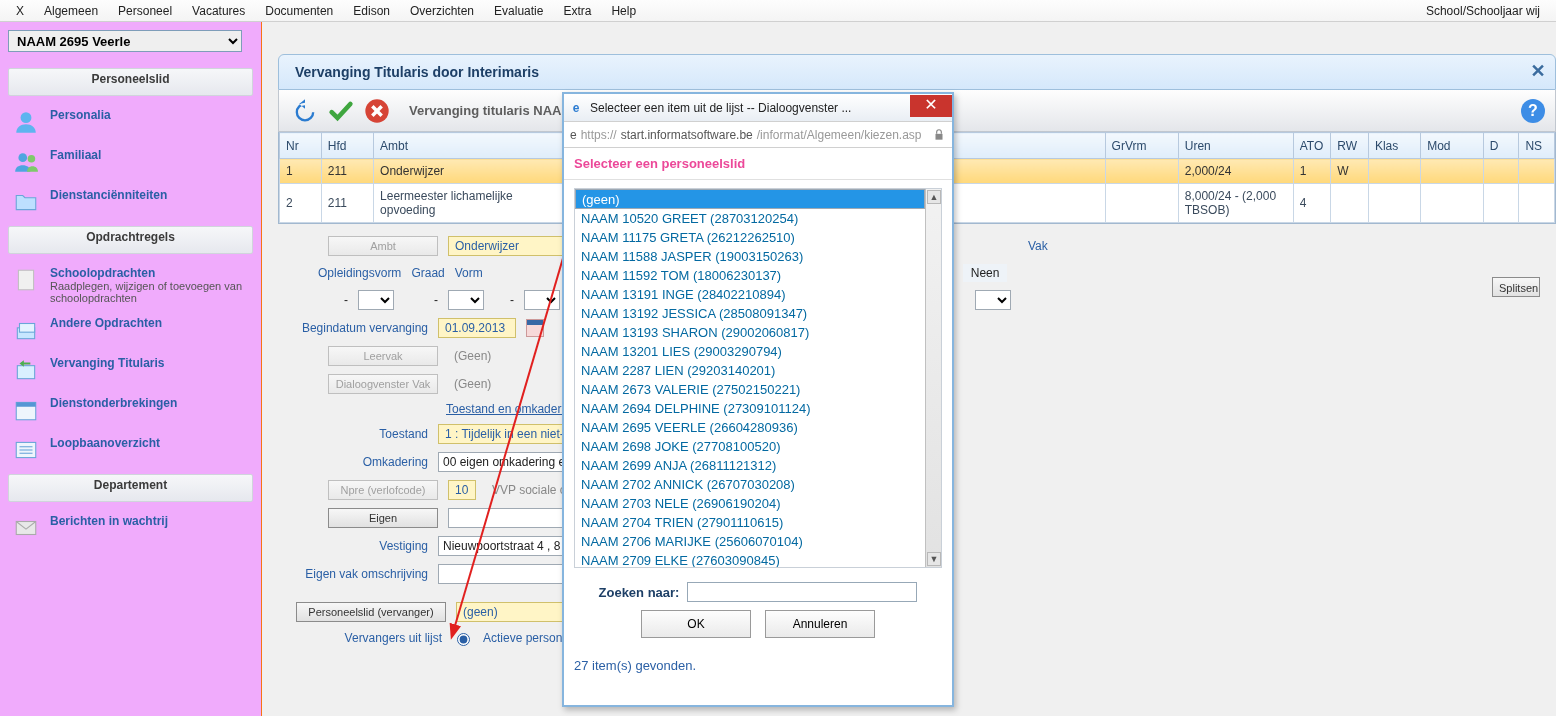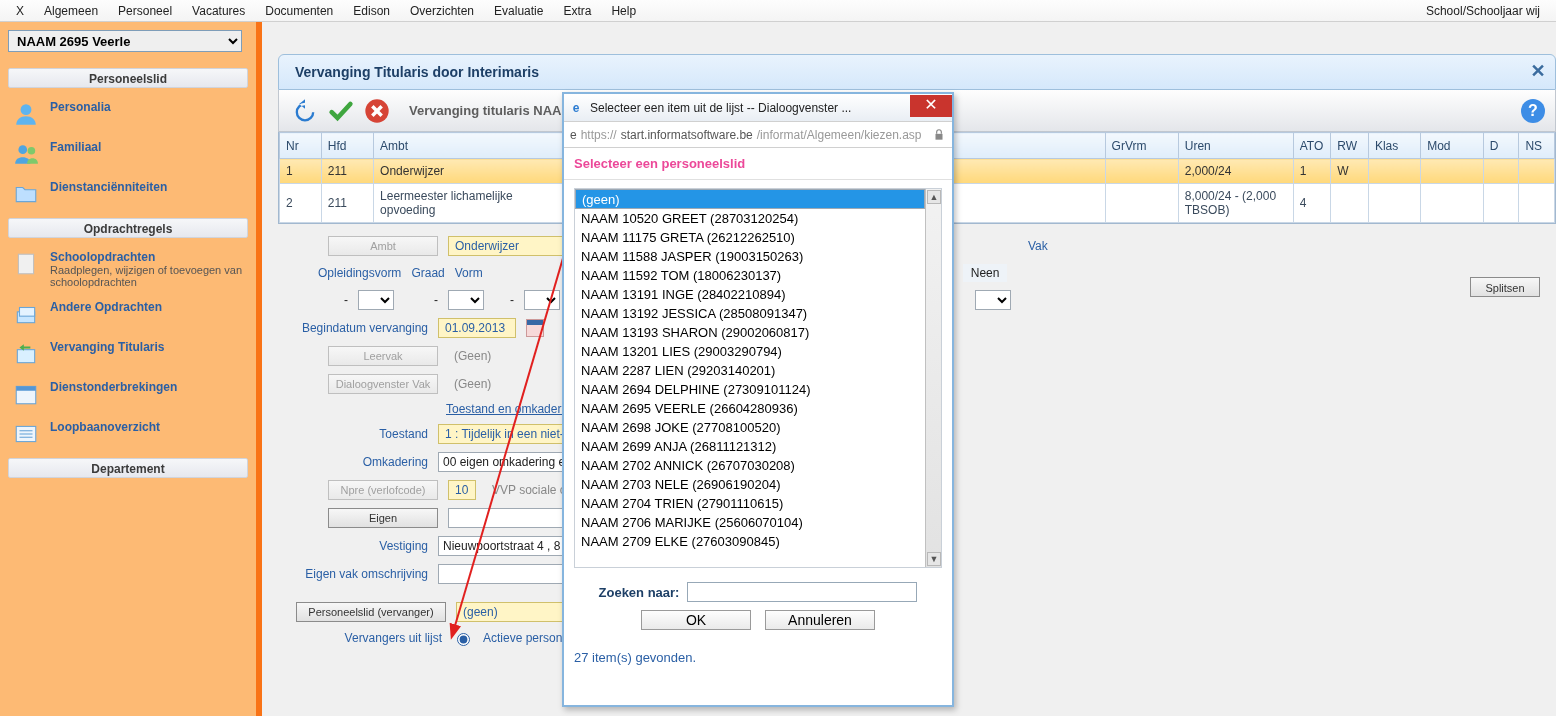--- a/index.html
+++ b/index.html
@@ -6,26 +6,26 @@
   html, body { margin:0; padding:0; font-family: "Segoe UI", Tahoma, Arial, sans-serif; font-size:12px; color:#222; background:#fff; }
   body { width:1556px; height:716px; overflow:hidden; position:relative;}
 
   
   .menubar { display:flex; align-items:center; height:22px; padding:0 6px; background:linear-gradient(#fdfdfd,#f4f4f4); border-bottom:1px solid #d0d0d0; font-size:12px;}
   .menubar .mi { padding:3px 10px; cursor:default;}
   .menubar .right { margin-left:auto; padding-right:10px;}
 
   
   .layout { display:flex; height:calc(100% - 22px); }
-  .sidebar { width:262px; flex:0 0 262px; background:#fdba74; border-right:6px solid #f97316; padding:8px 8px 0 8px;}
+  .sidebar { width:262px; flex:0 0 262px; background:#f0abfc; border-right:1px solid #f97316; padding:8px 8px 0 8px;}
   .content { flex:1; background:#f0f0f0; padding:32px 0 0 16px; position:relative; overflow:hidden;}
 
   
   .side-select { width:234px; height:22px; border:1px solid #7e9db9; font-size:13px; padding:0 4px; font-weight:bold; margin:0 0 12px 0;}
-  .side-h { background:linear-gradient(#f6f7f9,#e6e8ee); border:1px solid #d0d4dc; height:20px; line-height:20px; text-align:center; font-weight:bold; color:#3b3b3b; margin:4px 0 6px 0; border-radius:2px;}
+  .side-h { background:linear-gradient(#f6f7f9,#e6e8ee); border:1px solid #d0d4dc; height:28px; line-height:20px; text-align:center; font-weight:bold; color:#3b3b3b; margin:4px 0 6px 0; border-radius:2px;}
   .side-item { display:flex; align-items:flex-start; gap:10px; padding:6px 4px; color:#2a5fa5; font-weight:bold; cursor:default;}
   .side-item .sub { display:block; font-weight:normal; color:#555; font-size:11px;}
   .ico { width:28px; height:28px; flex:0 0 28px; display:flex; align-items:center; justify-content:center; font-size:20px; }
   .ico svg { width:26px; height:26px;}
 
   
   .win-title { background:linear-gradient(#e9f3fd,#d5e8fb); border:1px solid #9ebfdc; border-radius:6px 6px 0 0; height:36px; display:flex; align-items:center; padding:0 16px; font-weight:bold; color:#1d3f66; font-size:14px; position:relative;}
   .win-title .close {position:absolute; right:8px; top:8px; width:18px;height:18px;color:#3b6c9e;font-size:18px;line-height:16px;text-align:center;cursor:default;}
   .toolbar { background:linear-gradient(#fefefe,#e4e6ea); border:1px solid #c1c7cf; border-top:0; height:42px; display:flex; align-items:center; padding:0 10px; gap:4px;}
   .toolbar .info { margin-left:12px; color:#5d5d5d; font-weight:bold; font-size:13px;}
@@ -62,30 +62,30 @@
   .dialog { position:absolute; left:613px; top:100px; width:392px; height:615px; background:#fff; border:2px solid #86b5de; box-shadow:2px 3px 6px rgba(0,0,0,0.25); font-size:13px;}
   .dlg-titlebar { height:28px; background:linear-gradient(#fff,#e9eef4); display:flex; align-items:center; padding:0 0 0 4px; font-size:12px; border-bottom:1px solid #d0d0d0;}
   .dlg-titlebar .ieicon {width:16px;height:16px;display:inline-flex;align-items:center;justify-content:center;margin-right:6px;color:#2c7cd1;font-weight:bold;}
   .dlg-close { margin-left:auto; width:42px; height:22px; background:#c9342d; color:#fff; font-size:16px; text-align:center; line-height:20px; margin-top:-4px;}
   .dlg-url { display:flex; align-items:center; height:26px; padding:0 6px; border-bottom:1px solid #d0d0d0; font-size:12px; color:#555; gap:4px;}
   .dlg-url .lock{width:14px;height:14px;color:#555;}
   .dlg-url .dim{color:#999;}
   .dlg-h { padding:8px 10px; font-weight:bold; color:#ec4899; border-bottom:1px solid #e0e0e0;}
   .listbox { margin:8px 10px 0 10px; height:380px; display:flex; border:1px solid #c9d0d8;}
   .listitems { flex:1; overflow:hidden; background:#fff;}
-  .listitems .li { padding:2px 6px; white-space:nowrap; color:#000000; font-size:13px; cursor:default;}
+  .listitems .li { padding:2px 6px; white-space:nowrap; color:#0369a1; font-size:13px; cursor:default;}
   .listitems .li.sel { background:#2495e6; color:#fff;}
   .fake-scroll { width:16px; background:linear-gradient(#f2f2f2,#e2e2e2); border-left:1px solid #c0c0c0; position:relative;}
   .fake-scroll .arr { width:14px; height:14px; position:absolute; left:1px; background:#e6e6e6; border:1px solid #b8b8b8; font-size:9px; text-align:center; line-height:12px; color:#555;}
   .fake-scroll .arr.up{top:1px;} .fake-scroll .arr.down{bottom:1px;}
   .dlg-search { display:flex; align-items:center; justify-content:center; gap:8px; margin:14px 0 8px;}
   .dlg-search .lbl2 { color:#1d3f66; font-weight:bold;}
   .dlg-search input{width:230px;height:20px;border:1px solid #97a8b7;}
   .dlg-btns { display:flex; justify-content:center; gap:14px; margin-bottom:10px;}
-  .dlg-btns button { width:110px; height:20px; background:linear-gradient(#fdfdfd,#eaeaea); border:1px solid #9a9a9a; font-size:14px;}
+  .dlg-btns button { width:110px; height:28px; background:linear-gradient(#fdfdfd,#eaeaea); border:1px solid #9a9a9a; font-size:12px;}
   .dlg-foot { padding:10px; color:#2a5fa5;}
 
   
   .arrowlayer { position:absolute; left:0; top:0; width:100%; height:100%; pointer-events:none;}
 
   .cal-icon{display:inline-block;width:18px;height:18px;background:#f7d9d9;border:1px solid #c99; position:relative;}
   .cal-icon:before{content:"";position:absolute;top:0;left:0;right:0;height:5px;background:#3768a5;}
 
   .label-right-group{display:flex; align-items:center; gap:18px; margin-left:440px;}
 </style>
@@ -188,20 +188,29 @@
             <rect x="3" y="5" width="18" height="14" fill="#eef5fc" stroke="#6aa6d8"></rect>
             <line x1="6" y1="9" x2="18" y2="9" stroke="#6aa6d8"></line>
             <line x1="6" y1="12" x2="18" y2="12" stroke="#6aa6d8"></line>
             <line x1="6" y1="15" x2="18" y2="15" stroke="#6aa6d8"></line>
           </svg>
         </span>
       <span>Loopbaanoverzicht</span>
     </div>
 
     <div class="side-h">Departement</div>
+    <div class="side-item">
+      <span class="ico">
+          <svg viewBox="0 0 24 24">
+            <rect x="3" y="6" width="18" height="12" fill="#e8e8e8" stroke="#aaa"></rect>
+            <path d="M3 6l9 7 9-7" fill="none" stroke="#aaa"></path>
+          </svg>
+        </span>
+      <span>Berichten in wachtrij</span>
+    </div>
   </div>
 
   <div class="content">
     <div class="win-title">
       <span>Vervanging Titularis door Interimaris</span>
       <span class="close">✕</span>
     </div>
     <div class="toolbar">
       <span class="iconbtn">
           <svg viewBox="0 0 24 24">
@@ -284,21 +293,21 @@
               <td></td>
               <td></td>
               <td></td>
               <td></td>
         </tr>
       </tbody>
         </table>
     </div>
 
     <div class="splitsen">
-      <button class="btn-en" style="width:70px">Splitsen</button>
+      <button class="btn-en" style="width:48px">Splitsen</button>
     </div>
 
     <div class="form">
       <div class="row">
         <div style="width:40px"></div>
         <div class="btn-dis">Ambt</div>
         <span class="field-y">Onderwijzer</span>
         <div class="label-right-group">
           <span style="color:#2a5fa5">Vak</span>
         </div>
@@ -418,20 +427,21 @@
             <div class="li sel">(geen)</div>
             <div class="li">NAAM 10520 GREET (28703120254)</div>
             <div class="li">NAAM 11175 GRETA (26212262510)</div>
             <div class="li">NAAM 11588 JASPER (19003150263)</div>
             <div class="li">NAAM 11592 TOM (18006230137)</div>
             <div class="li">NAAM 13191 INGE (28402210894)</div>
             <div class="li">NAAM 13192 JESSICA (28508091347)</div>
             <div class="li">NAAM 13193 SHARON (29002060817)</div>
             <div class="li">NAAM 13201 LIES (29003290794)</div>
             <div class="li">NAAM 2287 LIEN (29203140201)</div>
+            <div class="li">NAAM 2673 VALERIE (27502150221)</div>
             <div class="li">NAAM 2694 DELPHINE (27309101124)</div>
             <div class="li">NAAM 2695 VEERLE (26604280936)</div>
             <div class="li">NAAM 2698 JOKE (27708100520)</div>
             <div class="li">NAAM 2699 ANJA (26811121312)</div>
             <div class="li">NAAM 2702 ANNICK (26707030208)</div>
             <div class="li">NAAM 2703 NELE (26906190204)</div>
             <div class="li">NAAM 2704 TRIEN (27901110615)</div>
             <div class="li">NAAM 2706 MARIJKE (25606070104)</div>
             <div class="li">NAAM 2709 ELKE (27603090845)</div>
           </div>

